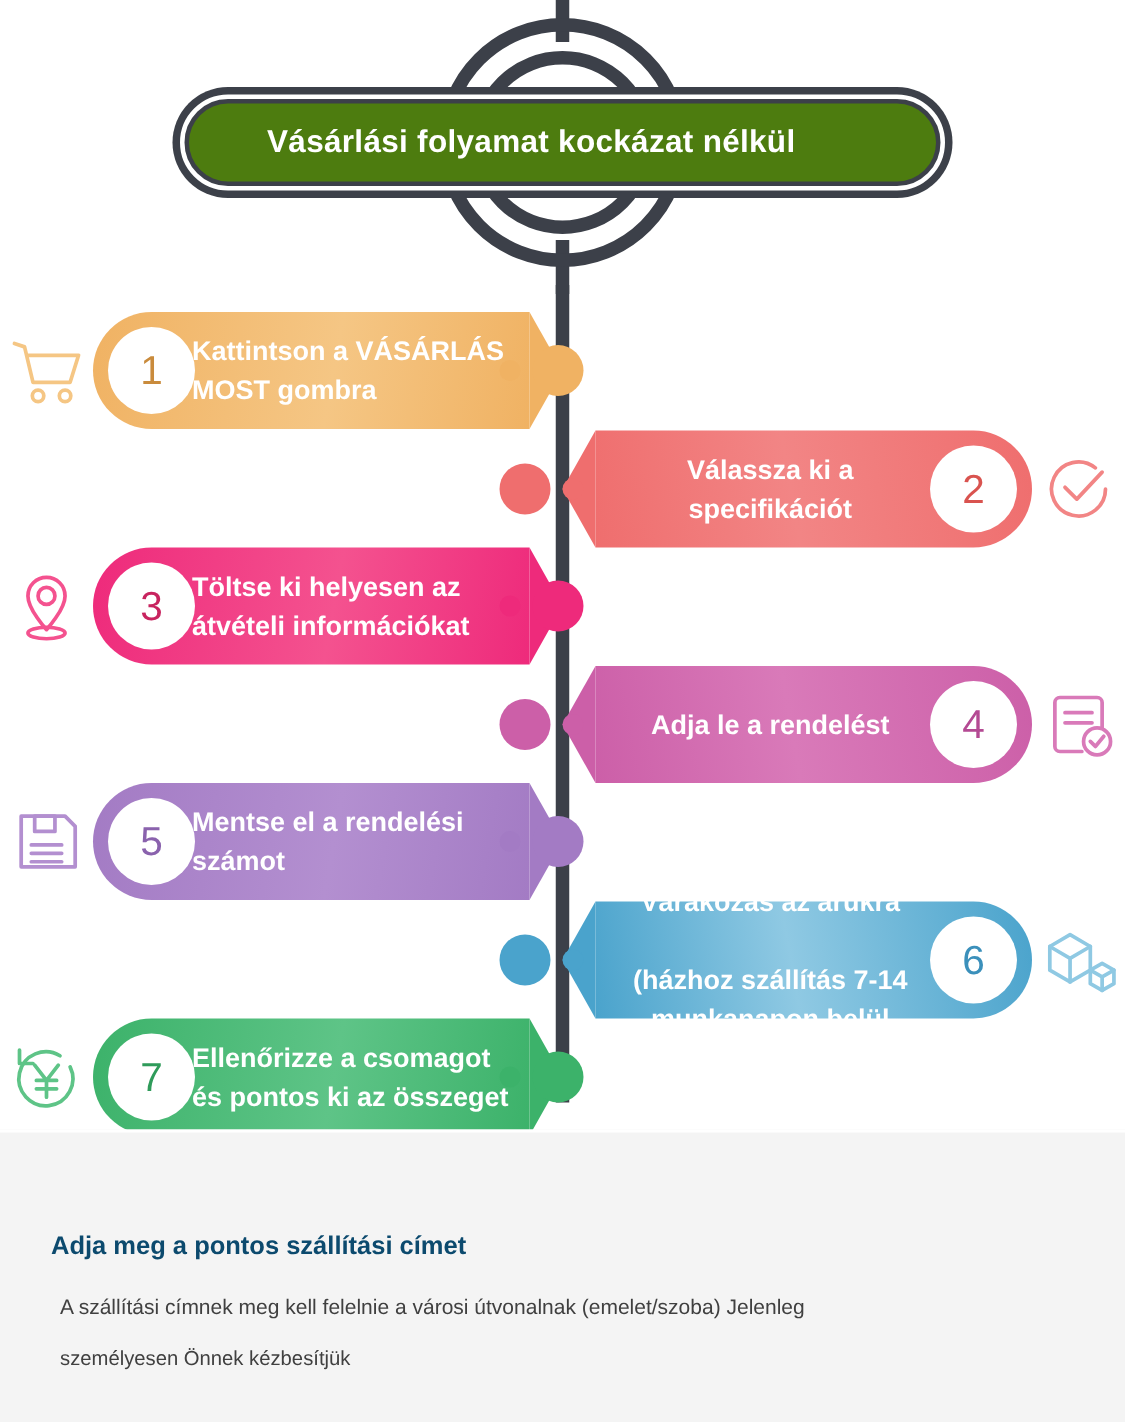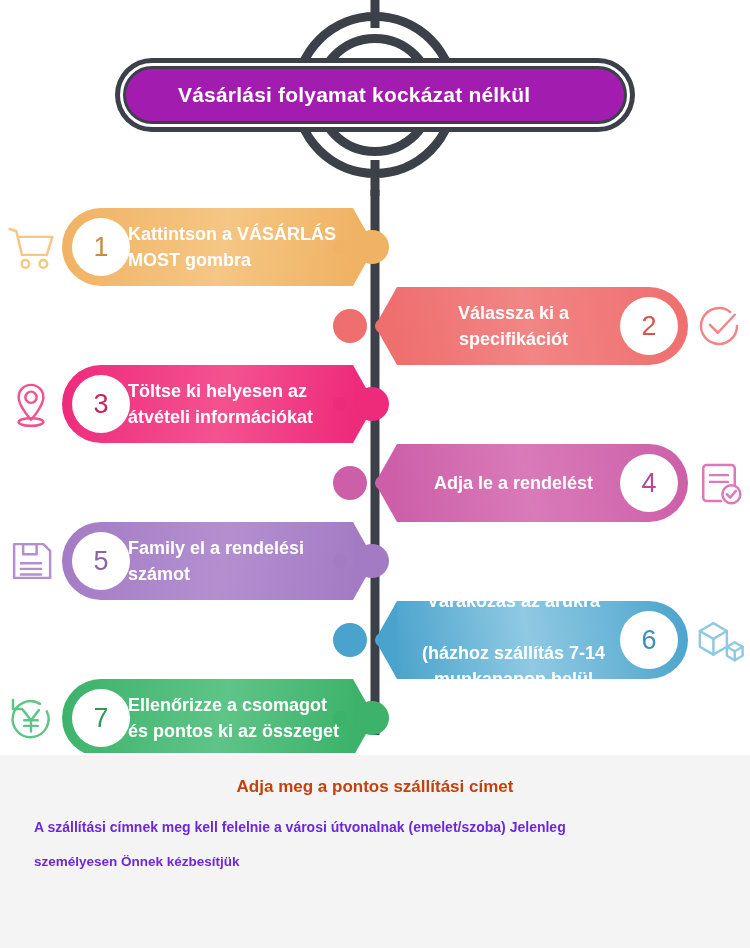--- a/index.html
+++ b/index.html
@@ -38,21 +38,21 @@
   }
   .header-pill-mid{
     width:100%;height:100%;
     border:3px solid #ffffff;
     border-radius:36px;
     box-sizing:border-box;
     padding:3px;
   }
   .header-pill-inner{
     width:100%;height:100%;
-    background:#a21caf;
+    background:#4d7c0f;
     border-radius:32px;
     box-sizing:border-box;
     display:flex;align-items:center;
     padding-left:52px;
   }
   #header-title{
     color:#ffffff;
     font-size:21px;
     font-weight:bold;
     letter-spacing:0.2px;
@@ -172,32 +172,32 @@
   #footer{
     position:absolute;
     left:0;top:753px;
     width:750px;height:195px;
     background:#f4f4f4;
     border-top:2px solid #ffffff;
     box-sizing:border-box;
     padding:22px 34px 0 34px;
   }
   #footer-title{
-    text-align:center;
     font-size:17px;
     font-weight:bold;
-    color:#c2410c;
+    color:#0c4a6e;
     margin-bottom:20px;
+    margin-top:44px;
   }
   .footer-p{
     font-size:13.5px;
-    font-weight:bold;
-    color:#6d28d9;
+    font-weight:normal;
+    color:#404040;
     line-height:1.5;
-    margin:0 0 14px 0;
+    margin:0 0 14px 6px;
   }
   .footer-p.lead{ font-size:14px; }
 
   svg{display:block;}
 </style>
 </head>
 <body>
 
 <div id="header">
   <div class="stem top"></div>
@@ -300,21 +300,21 @@
       <div class="side-icon">
         <svg width="54" height="54" viewBox="0 0 48 48">
           <path fill="none" stroke="#b38fd0" stroke-width="2.2" stroke-linecap="round" stroke-linejoin="round" d="M9 9h26l6 6v24H9z"></path>
           <path fill="none" stroke="#b38fd0" stroke-width="2.2" stroke-linecap="round" stroke-linejoin="round" d="M17 9h12v9H17z"></path>
           <path fill="none" stroke="#b38fd0" stroke-width="2.2" stroke-linecap="round" stroke-linejoin="round" d="M15 26h18M15 31h18M15 36h18"></path>
         </svg>
       </div>
       <div class="ribbon">
         <div class="body" style="background: linear-gradient(100deg, rgb(163, 123, 196) 0%, rgb(179, 143, 208) 55%, rgb(163, 123, 196) 100%);"></div>
         <div class="tail" style="border-left: 22px solid rgb(163, 123, 196);"></div>
-        <div class="label">Family el a rendelési számot</div>
+        <div class="label">Mentse el a rendelési számot</div>
         <div class="numcircle" style="color: rgb(138, 98, 173);">5</div>
       </div>
       <div class="conn" style="left: 333px;">
         <div class="small" style="background: rgb(163, 123, 196);"></div>
         <div style="width: 8px;"></div>
         <div class="big" style="background: rgb(163, 123, 196);"></div>
       </div>
     </div>
     <div class="step right" style="top: 411px;">
       <div class="ribbon">

